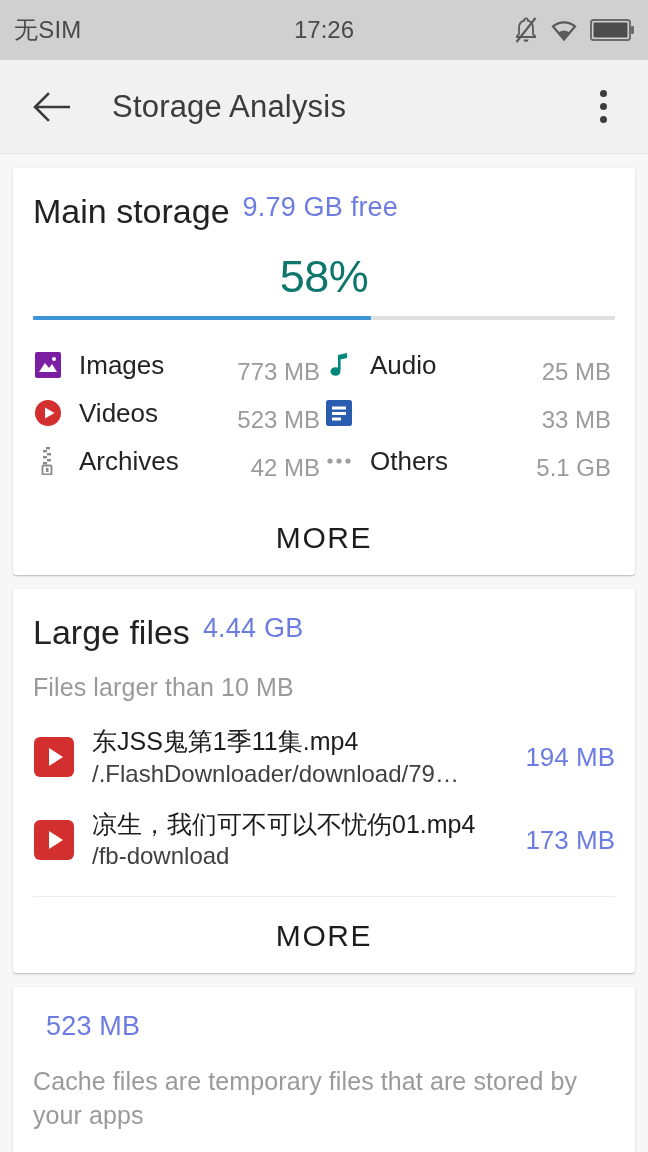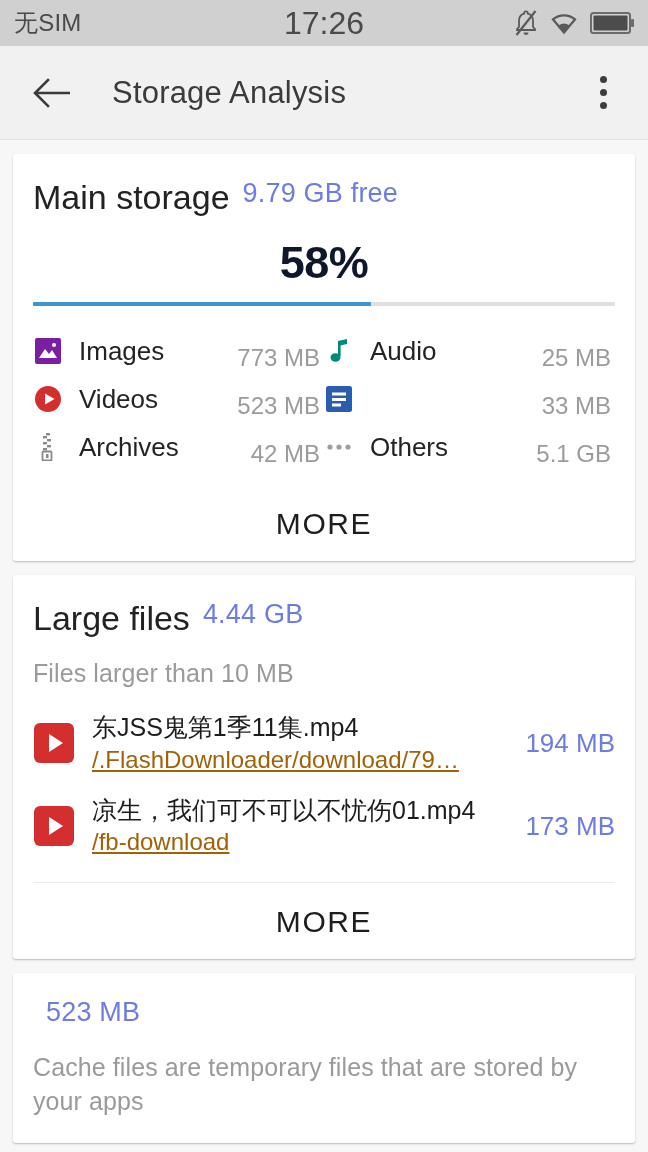--- a/index.html
+++ b/index.html
@@ -5,30 +5,30 @@
   * { margin:0; padding:0; box-sizing:border-box; }
   html, body {
     width:648px; height:1152px;
     background:#f7f7f7;
     font-family:"Liberation Sans", sans-serif;
     overflow:hidden;
   }
 
   
   .statusbar{
-    height:46px; width:100%;
+    height:60px; width:100%;
     background:#d0d0d0;
     display:flex; align-items:center;
     padding:0 14px;
     position:relative;
   }
   .sb-carrier{ font-size:24px; color:#4a4a4a; letter-spacing:.2px; }
   .sb-clock{
     position:absolute; left:0; right:0; text-align:center;
-    font-size:32px; color:#4a4a4a;
+    font-size:24px; color:#4a4a4a;
   }
   .sb-right{
     margin-left:auto; display:flex; align-items:center; gap:11px;
     position:relative; z-index:2;
   }
   .icon-svg{ display:block; }
 
   
   .appbar{
     height:94px; width:100%;
@@ -60,22 +60,22 @@
   }
   .card-head{
     display:flex; align-items:flex-start;
     padding:24px 0 0 0;
   }
   .card-title{ font-size:34px; color:#222; font-weight:400; letter-spacing:0; }
   .card-accent{ font-size:27px; color:#6c7ce0; margin-left:13px; letter-spacing:.2px; }
 
   
   .pct{
-    text-align:center; font-size:45px; color:#0f172a;
-    font-weight:700; margin-top:20px; letter-spacing:-.5px;
+    text-align:center; font-size:45px; color:#0f766e;
+    font-weight:400; margin-top:20px; letter-spacing:-.5px;
   }
   .track{
     height:4px; background:#e0e0e0; margin-top:13px; width:100%;
     position:relative; border-radius:1px;
   }
   .fill{ position:absolute; left:0; top:0; bottom:0; background:#3b95d6; border-radius:1px; }
 
   
   .cats{ margin-top:21px; }
   .cat-row{ display:flex; }
@@ -99,22 +99,22 @@
   .card-sub{ font-size:25px; color:#9a9a9a; margin-top:21px; letter-spacing:.1px; }
   .files{ margin-top:14px; }
   .file-row{ display:flex; align-items:center; padding:9px 0; }
   .file-ico{ flex:0 0 42px; height:42px; display:flex; align-items:center; justify-content:center; }
   .file-mid{ margin-left:17px; min-width:0; flex:1 1 auto; }
   .file-name{
     font-size:25px; color:#1c1c1c; white-space:nowrap;
     overflow:hidden; text-overflow:ellipsis; line-height:1.3;
   }
   .file-path{
-    font-size:24px; color:#a16207; white-space:nowrap;
-    overflow:hidden; text-overflow:ellipsis; line-height:1.35; margin-top:1px;text-decoration:underline;
+    font-size:24px; color:#404040; white-space:nowrap;
+    overflow:hidden; text-overflow:ellipsis; line-height:1.35; margin-top:1px;
   }
   .file-size{ font-size:26px; color:#6c7ce0; margin-left:14px; white-space:nowrap; }
 
   .card-desc{ font-size:25px; color:#9a9a9a; margin-top:22px; line-height:1.38; letter-spacing:.1px; }
   .pad-b{ padding-bottom:24px; }
 </style>
 </head>
 <body>
 
 <div class="statusbar">

